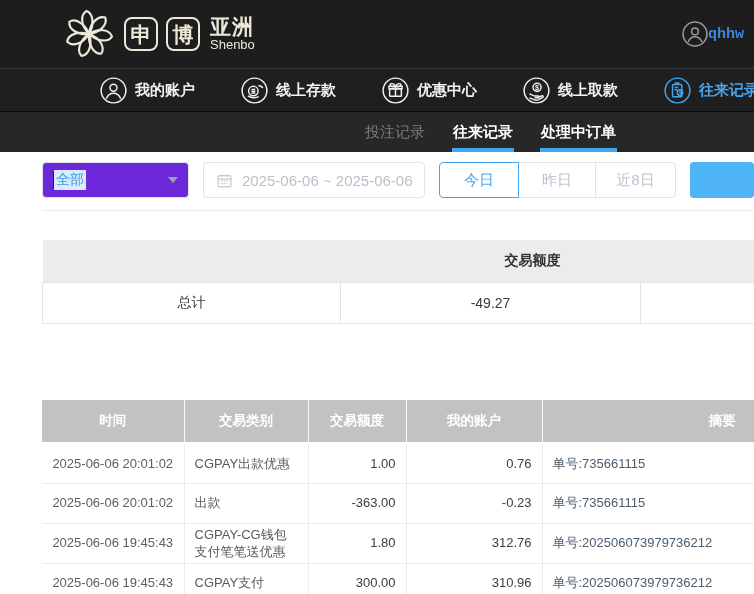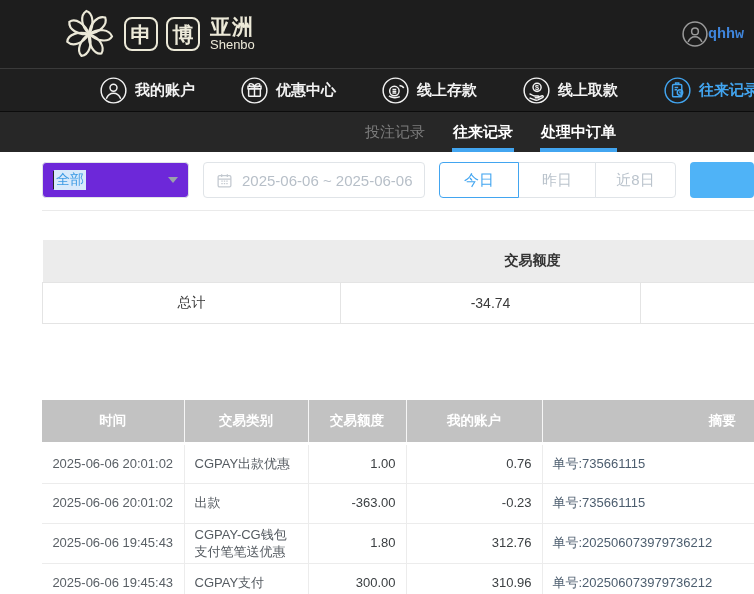--- a/index.html
+++ b/index.html
@@ -125,37 +125,37 @@
             <circle cx="12" cy="9.6" r="3.1"></circle>
             <path d="M5.6 19.4c1.4-3.4 3.9-4.9 6.4-4.9s5 1.5 6.4 4.9"></path>
           </svg>
         </span>
         <span>我的账户</span>
       </div>
       <div class="nav-item">
         <span class="nav-icon">
           <svg viewBox="0 0 24 24" fill="none" stroke="currentColor" stroke-width="1.3">
             <circle cx="12" cy="12" r="11"></circle>
+            <circle cx="11" cy="12.5" r="4.2"></circle>
+            <path d="M9.3 11h3.4M9.3 12.6h3.4M9.3 14.2h3.4"></path>
+            <path d="M15.5 7.5c2 .3 3.4 1.2 3.8 2.4M6.2 16.8c2.4 1.8 6.6 2.2 9.6.7"></path>
+          </svg>
+        </span>
+        <span>线上存款</span>
+      </div>
+      <div class="nav-item">
+        <span class="nav-icon">
+          <svg viewBox="0 0 24 24" fill="none" stroke="currentColor" stroke-width="1.3">
+            <circle cx="12" cy="12" r="11"></circle>
             <rect x="6.8" y="10.4" width="10.4" height="6.8" rx="0.6"></rect>
             <path d="M6.2 8.2h11.6v2.2H6.2z"></path>
             <path d="M12 8.2v9M12 8.2c-1.6-3-4.8-2.8-4.8-1s3 1.6 4.8 1zm0 0c1.6-3 4.8-2.8 4.8-1s-3 1.6-4.8 1z"></path>
           </svg>
         </span>
         <span>优惠中心</span>
-      </div>
-      <div class="nav-item">
-        <span class="nav-icon">
-          <svg viewBox="0 0 24 24" fill="none" stroke="currentColor" stroke-width="1.3">
-            <circle cx="12" cy="12" r="11"></circle>
-            <circle cx="11" cy="12.5" r="4.2"></circle>
-            <path d="M9.3 11h3.4M9.3 12.6h3.4M9.3 14.2h3.4"></path>
-            <path d="M15.5 7.5c2 .3 3.4 1.2 3.8 2.4M6.2 16.8c2.4 1.8 6.6 2.2 9.6.7"></path>
-          </svg>
-        </span>
-        <span>线上存款</span>
       </div>
       <div class="nav-item">
         <span class="nav-icon">
           <svg viewBox="0 0 24 24" fill="none" stroke="currentColor" stroke-width="1.3">
             <circle cx="12" cy="12" r="11"></circle>
             <circle cx="12.5" cy="9.2" r="3.6"></circle>
             <text x="12.5" y="11.4" text-anchor="middle" font-size="6.5" fill="currentColor" stroke="none">$</text>
             <path d="M5.8 15.2c1.8 0 2.6 1.6 4.4 1.6h3.4c1 0 1 1.6 0 1.6h-3.2M13 18.3l3.4-1.4c1.5-.6 2.2.8.9 1.5l-3.9 1.9c-1.2.5-2.5.3-3.6-.2l-4-1.6"></path>
           </svg>
         </span>
@@ -217,21 +217,21 @@
     <thead>
       <tr>
         <th colspan="3">
           <span class="sum-head-label">交易额度</span>
         </th>
       </tr>
     </thead>
     <tbody>
       <tr>
         <td>总计</td>
-        <td>-34.74</td>
+        <td>-49.27</td>
         <td></td>
       </tr>
     </tbody>
   </table>
 
   <table class="rec-table">
     <colgroup>
         <col style="width:142px">
         <col style="width:124px">
         <col style="width:98px">

